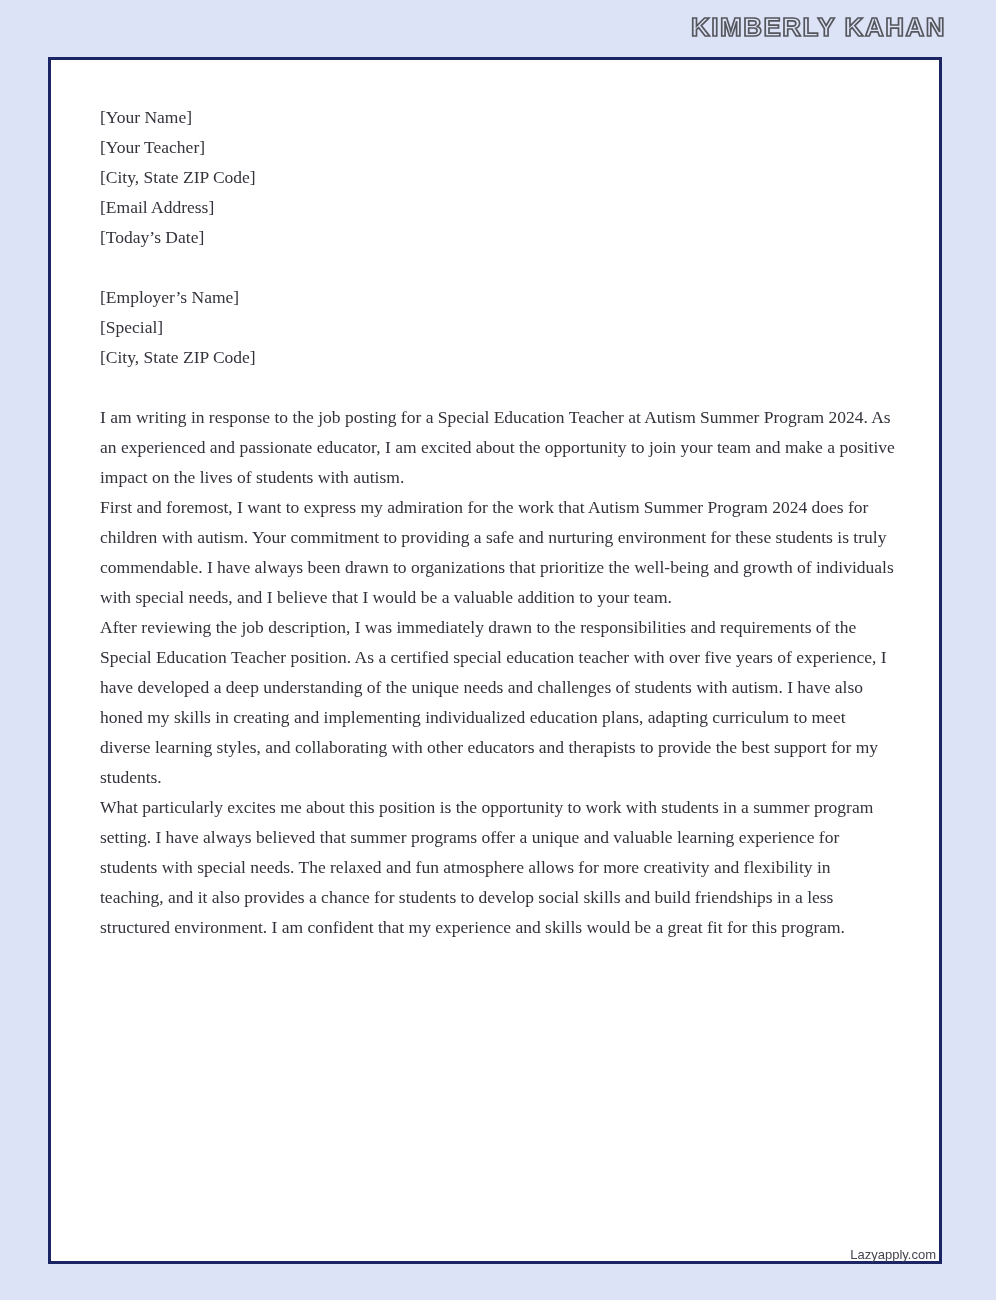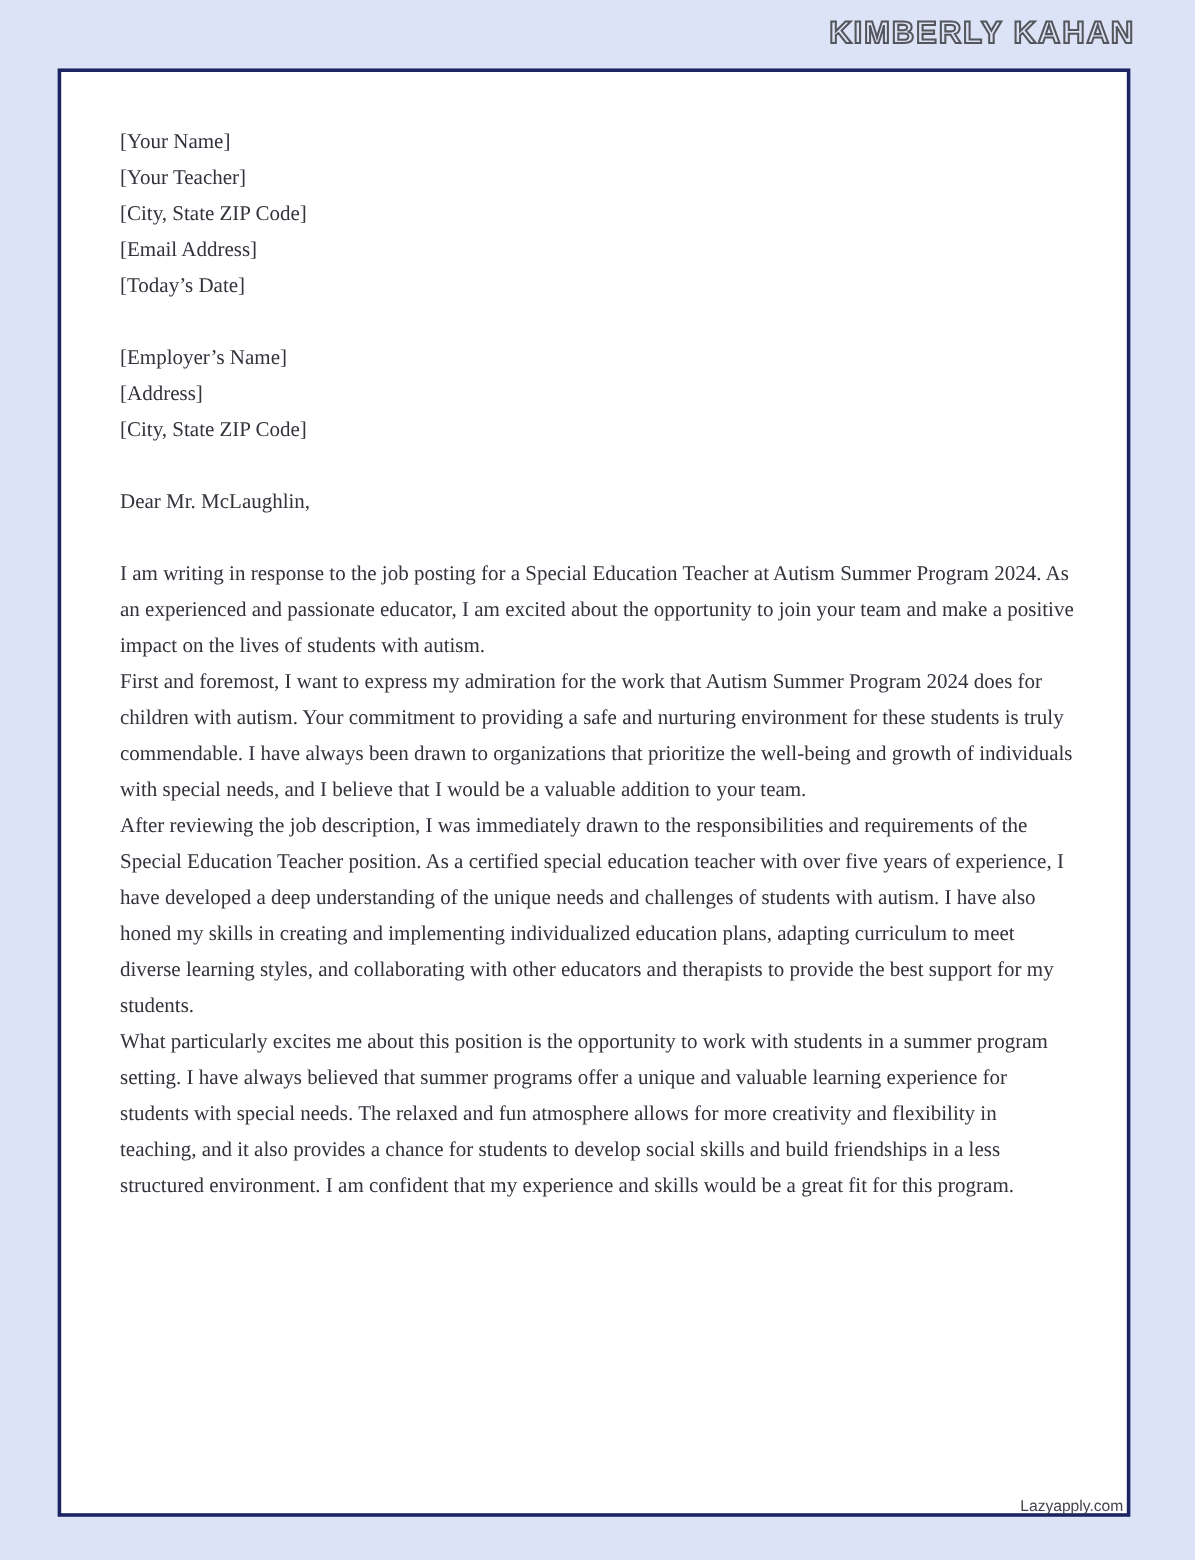--- a/index.html
+++ b/index.html
@@ -73,27 +73,24 @@
   <div class="block">
     <p>[Your Name]</p>
     <p>[Your Teacher]</p>
     <p>[City, State ZIP Code]</p>
     <p>[Email Address]</p>
     <p>[Today’s Date]</p>
   </div>
 
   <div class="block">
     <p>[Employer’s Name]</p>
-    <p>[Address]</p>
+    <p>[Special]</p>
     <p>[City, State ZIP Code]</p>
   </div>
 
-  <div class="block">
-    <p>Dear Mr. McLaughlin,</p>
-  </div>
 
   <p class="para">I am writing in response to the job posting for a Special Education Teacher at Autism Summer Program 2024. As an experienced and passionate educator, I am excited about the opportunity to join your team and make a positive impact on the lives of students with autism.</p>
   <p class="para">First and foremost, I want to express my admiration for the work that Autism Summer Program 2024 does for children with autism. Your commitment to providing a safe and nurturing environment for these students is truly commendable. I have always been drawn to organizations that prioritize the well-being and growth of individuals with special needs, and I believe that I would be a valuable addition to your team.</p>
   <p class="para">After reviewing the job description, I was immediately drawn to the responsibilities and requirements of the Special Education Teacher position. As a certified special education teacher with over five years of experience, I have developed a deep understanding of the unique needs and challenges of students with autism. I have also honed my skills in creating and implementing individualized education plans, adapting curriculum to meet diverse learning styles, and collaborating with other educators and therapists to provide the best support for my students.</p>
   <p class="para">What particularly excites me about this position is the opportunity to work with students in a summer program setting. I have always believed that summer programs offer a unique and valuable learning experience for students with special needs. The relaxed and fun atmosphere allows for more creativity and flexibility in teaching, and it also provides a chance for students to develop social skills and build friendships in a less structured environment. I am confident that my experience and skills would be a great fit for this program.</p>
 
 </div>
 
 <div class="watermark">Lazyapply.com</div>
 

